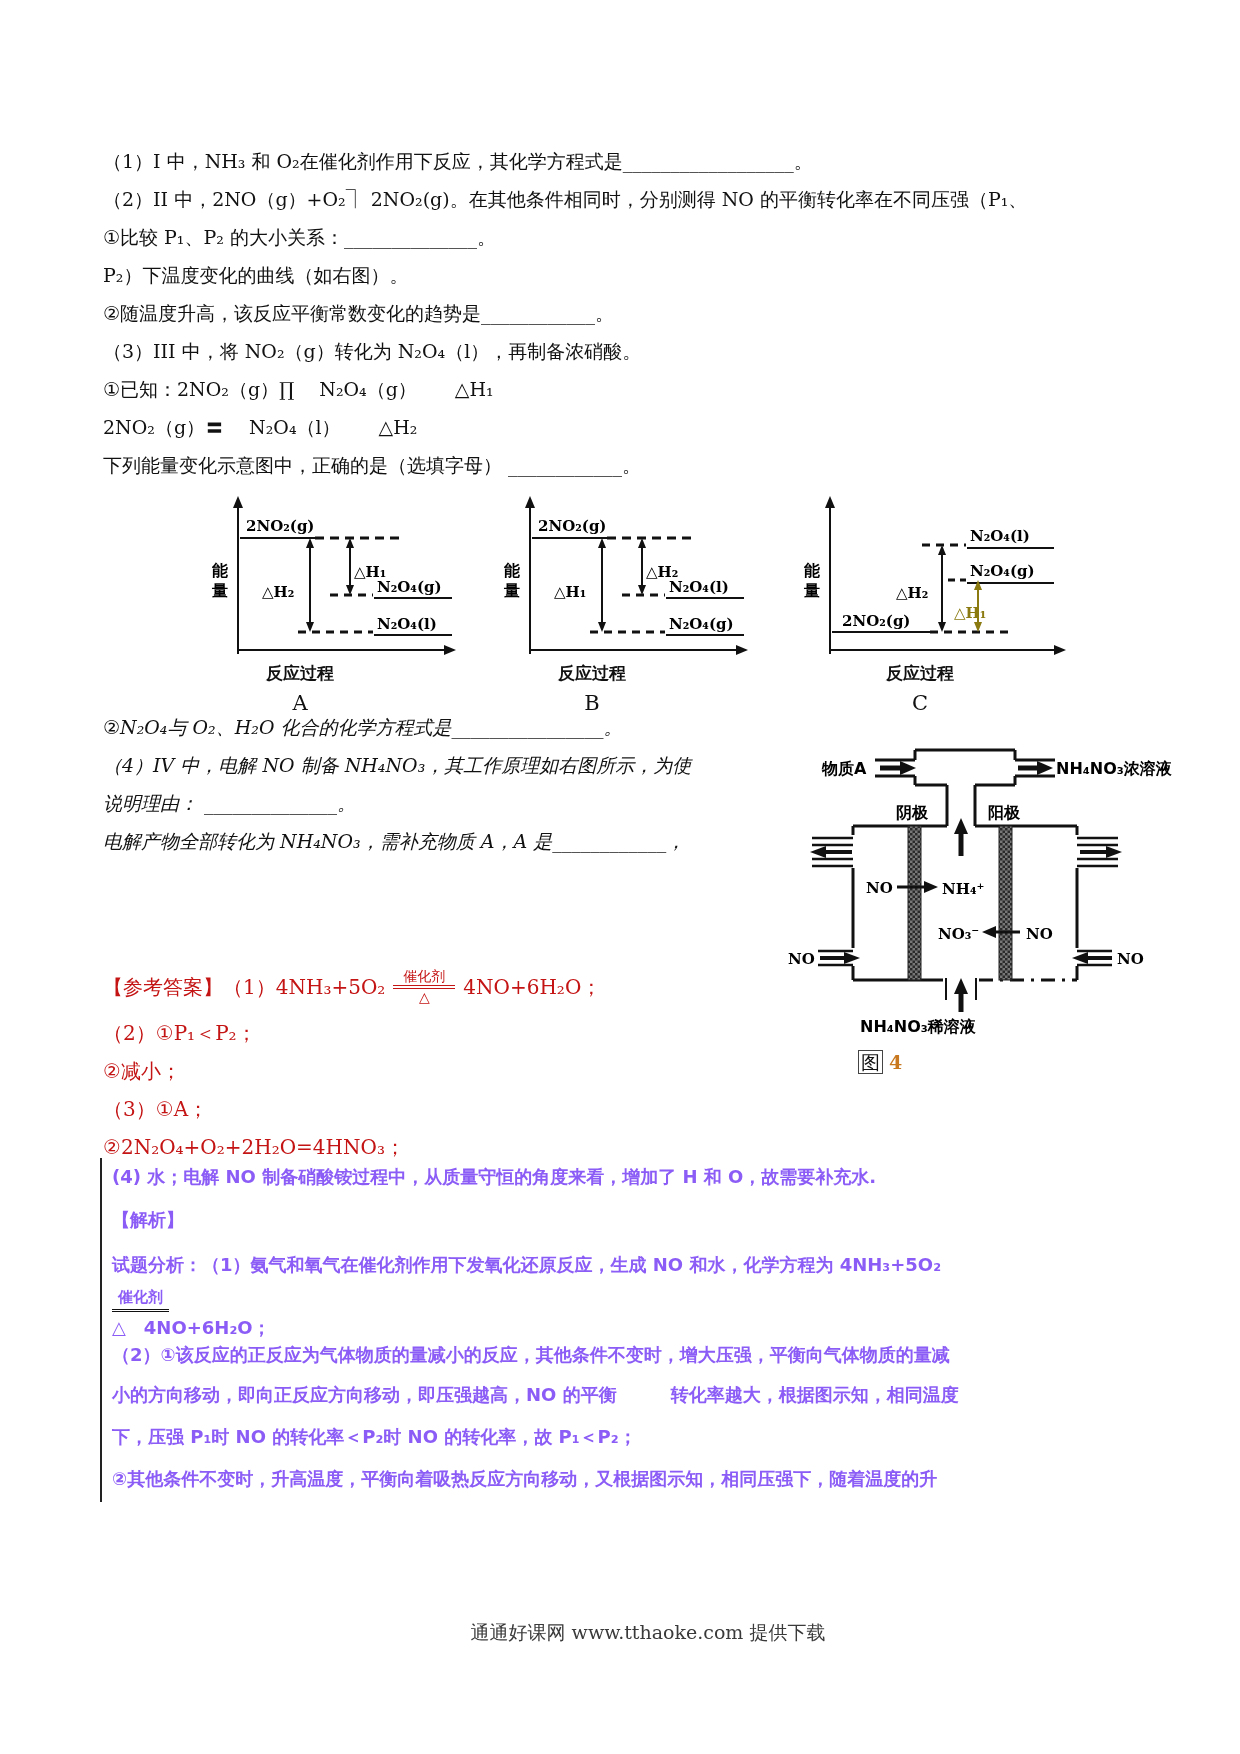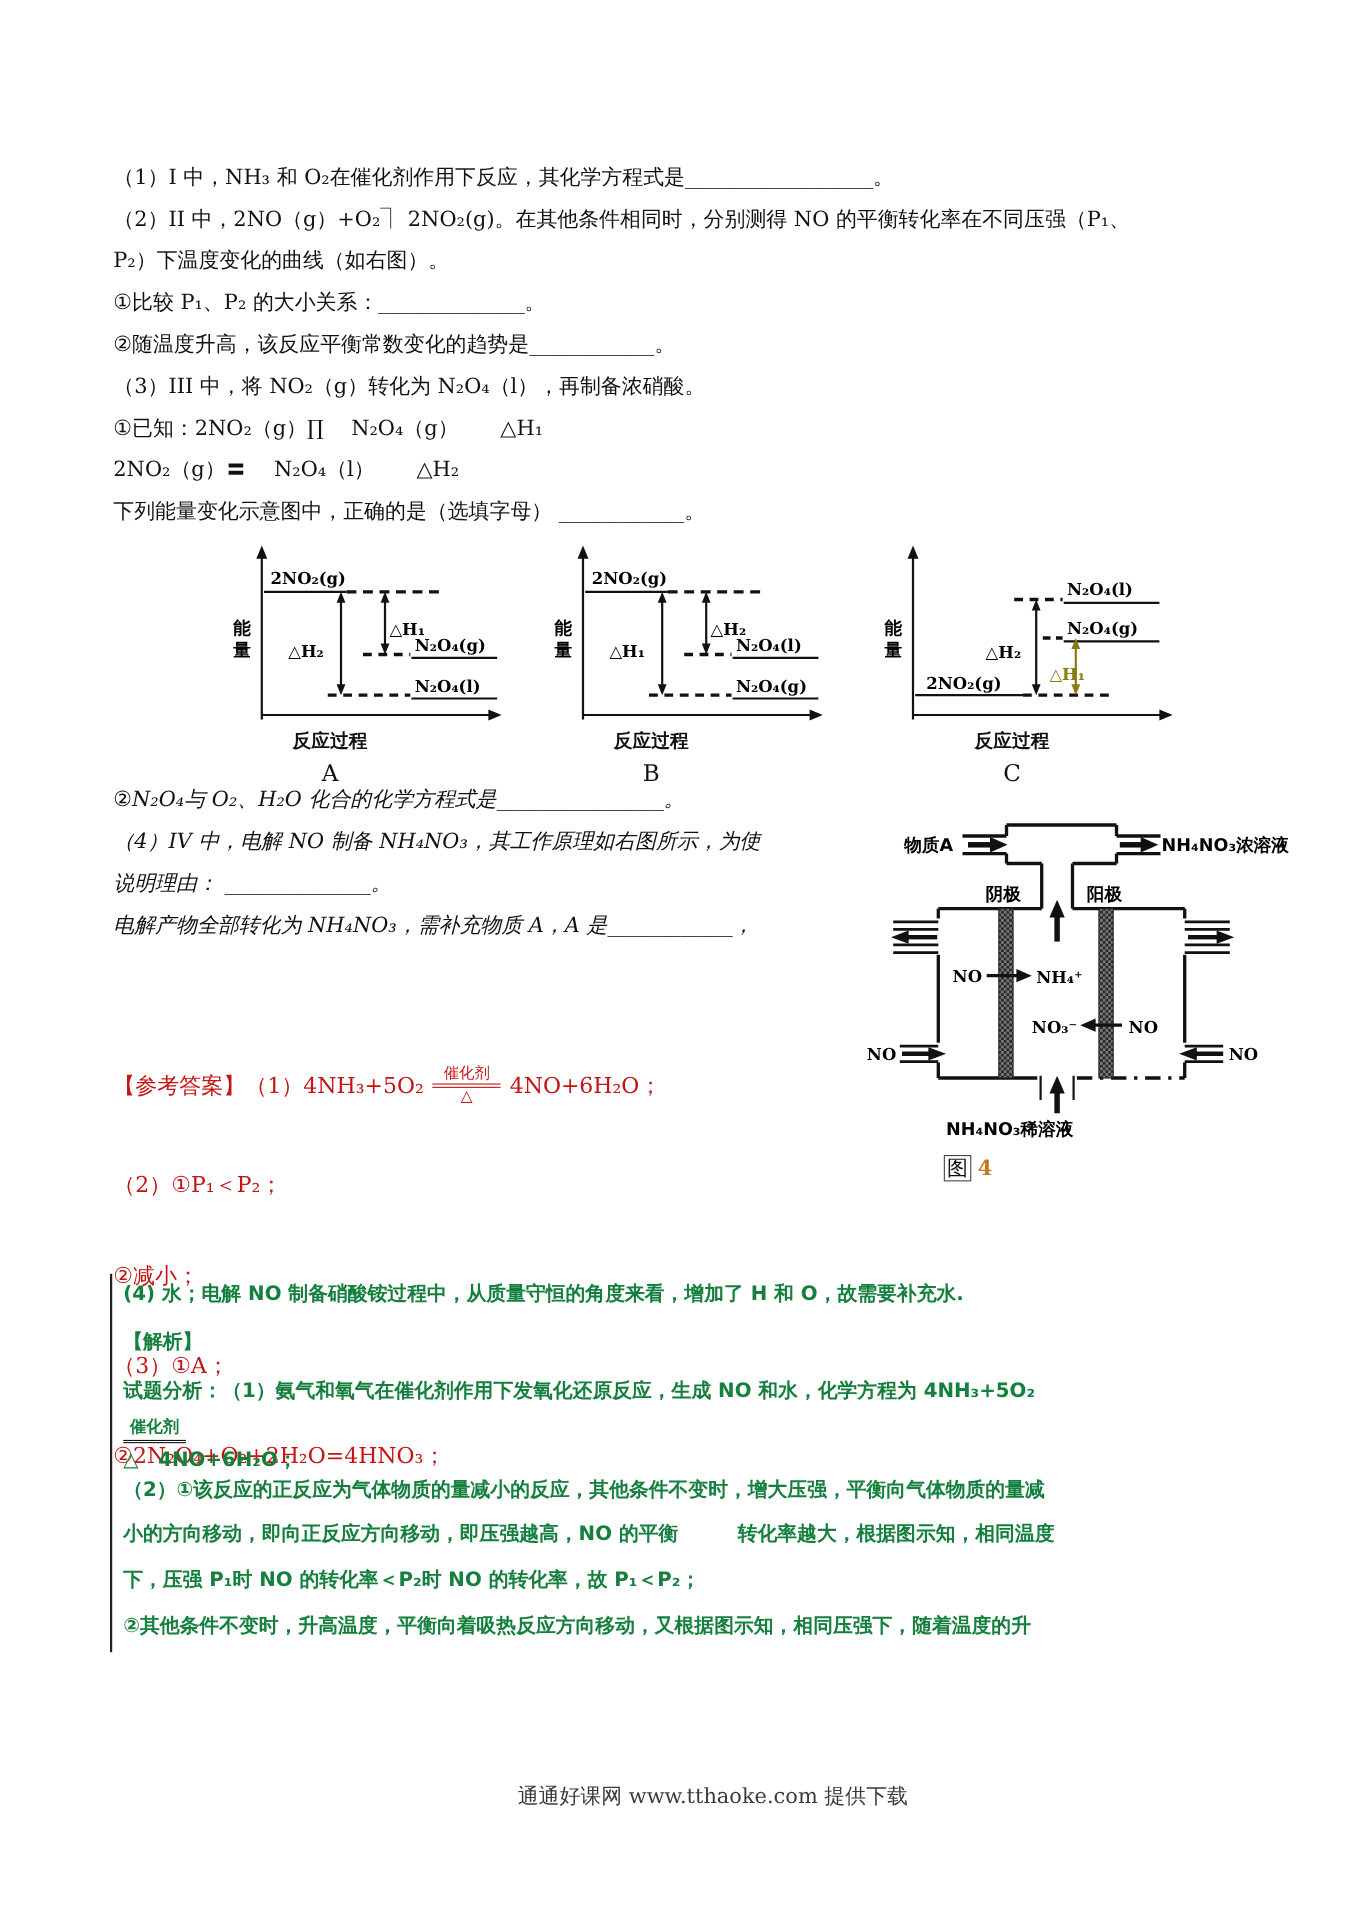--- a/index.html
+++ b/index.html
@@ -32,28 +32,28 @@
   .cell-wrap{position:absolute;left:700px;top:668px;width:540px;}
   .cell-caption{position:absolute;left:790px;top:1050px;width:180px;text-align:center;font-size:19px;}
   .fig-char{border:1px solid #444;padding:0 2px;display:inline-block;line-height:22px;}
   .fig-num{font-weight:bold;margin-left:6px;}
   
   .answers{position:absolute;left:103px;top:960px;font-size:20px;}
   .ans-line1{display:flex;align-items:center;height:54px;white-space:nowrap;}
   .cond{display:inline-flex;flex-direction:column;align-items:center;margin:0 8px;line-height:1.1;}
   .cond-top{font-size:14px;border-bottom:4px double currentColor;padding:0 10px 1px;}
   .cond-bot{font-size:14px;padding-top:1px;}
-  .ans-line{line-height:38px;white-space:nowrap;margin-top:44px;}
+  .ans-line{line-height:38px;white-space:nowrap;}
   
   .analysis{
     position:absolute;left:100px;top:1158px;width:1010px;
     border-left:2px solid #222;
     padding:4px 0 10px 10px;
     font-family:"DejaVu Sans","Liberation Sans",sans-serif;
-    font-weight:bold;font-size:18px;color:#15803d;
+    font-weight:bold;font-size:18px;color:#8b5cf6;
   }
   .an-line{white-space:nowrap;line-height:26px;}
   .an-l1{margin-top:2px;}
   .an-label{margin-top:17px;}
   .an-l2{margin-top:19px;}
   .an-cond{display:inline-block;font-size:15px;border-bottom:3px double #111;padding:0 6px 2px;margin-top:10px;}
   .an-l3{margin-top:3px;}
   .an-l4{margin-top:1px;}
   .an-l5{margin-top:14px;}
   .an-l6{margin-top:16px;}
@@ -62,22 +62,22 @@
   .footer{position:absolute;left:0;top:1620px;width:100%;text-align:center;font-size:19px;color:#3a3a3a;margin-left:28px;}
 </style>
 </head>
 <body>
 
 <div class="page">
 
   <div class="q-block">
     <div class="q-line">（1）I 中，NH₃ 和 O₂在催化剂作用下反应，其化学方程式是__________________。</div>
     <div class="q-line">（2）II 中，2NO（g）+O₂⏋  2NO₂(g)。在其他条件相同时，分别测得 NO 的平衡转化率在不同压强（P₁、</div>
+    <div class="q-line">①比较 P₁、P₂ 的大小关系：______________。</div>
     <div class="q-line">P₂）下温度变化的曲线（如右图）。</div>
-    <div class="q-line">①比较 P₁、P₂ 的大小关系：______________。</div>
     <div class="q-line">②随温度升高，该反应平衡常数变化的趋势是____________。</div>
     <div class="q-line">（3）III 中，将 NO₂（g）转化为 N₂O₄（l），再制备浓硝酸。</div>
     <div class="q-line">①已知：2NO₂（g）∏　 N₂O₄（g）　　△H₁</div>
     <div class="q-line">2NO₂（g）〓　 N₂O₄（l）　　△H₂</div>
     <div class="q-line">下列能量变化示意图中，正确的是（选填字母） ____________。</div>
   </div>
 
   <div class="diag diag-a">
     <svg width="270" height="168" viewBox="0 0 270 168">
       <g stroke="#111" stroke-width="2" fill="#111">

